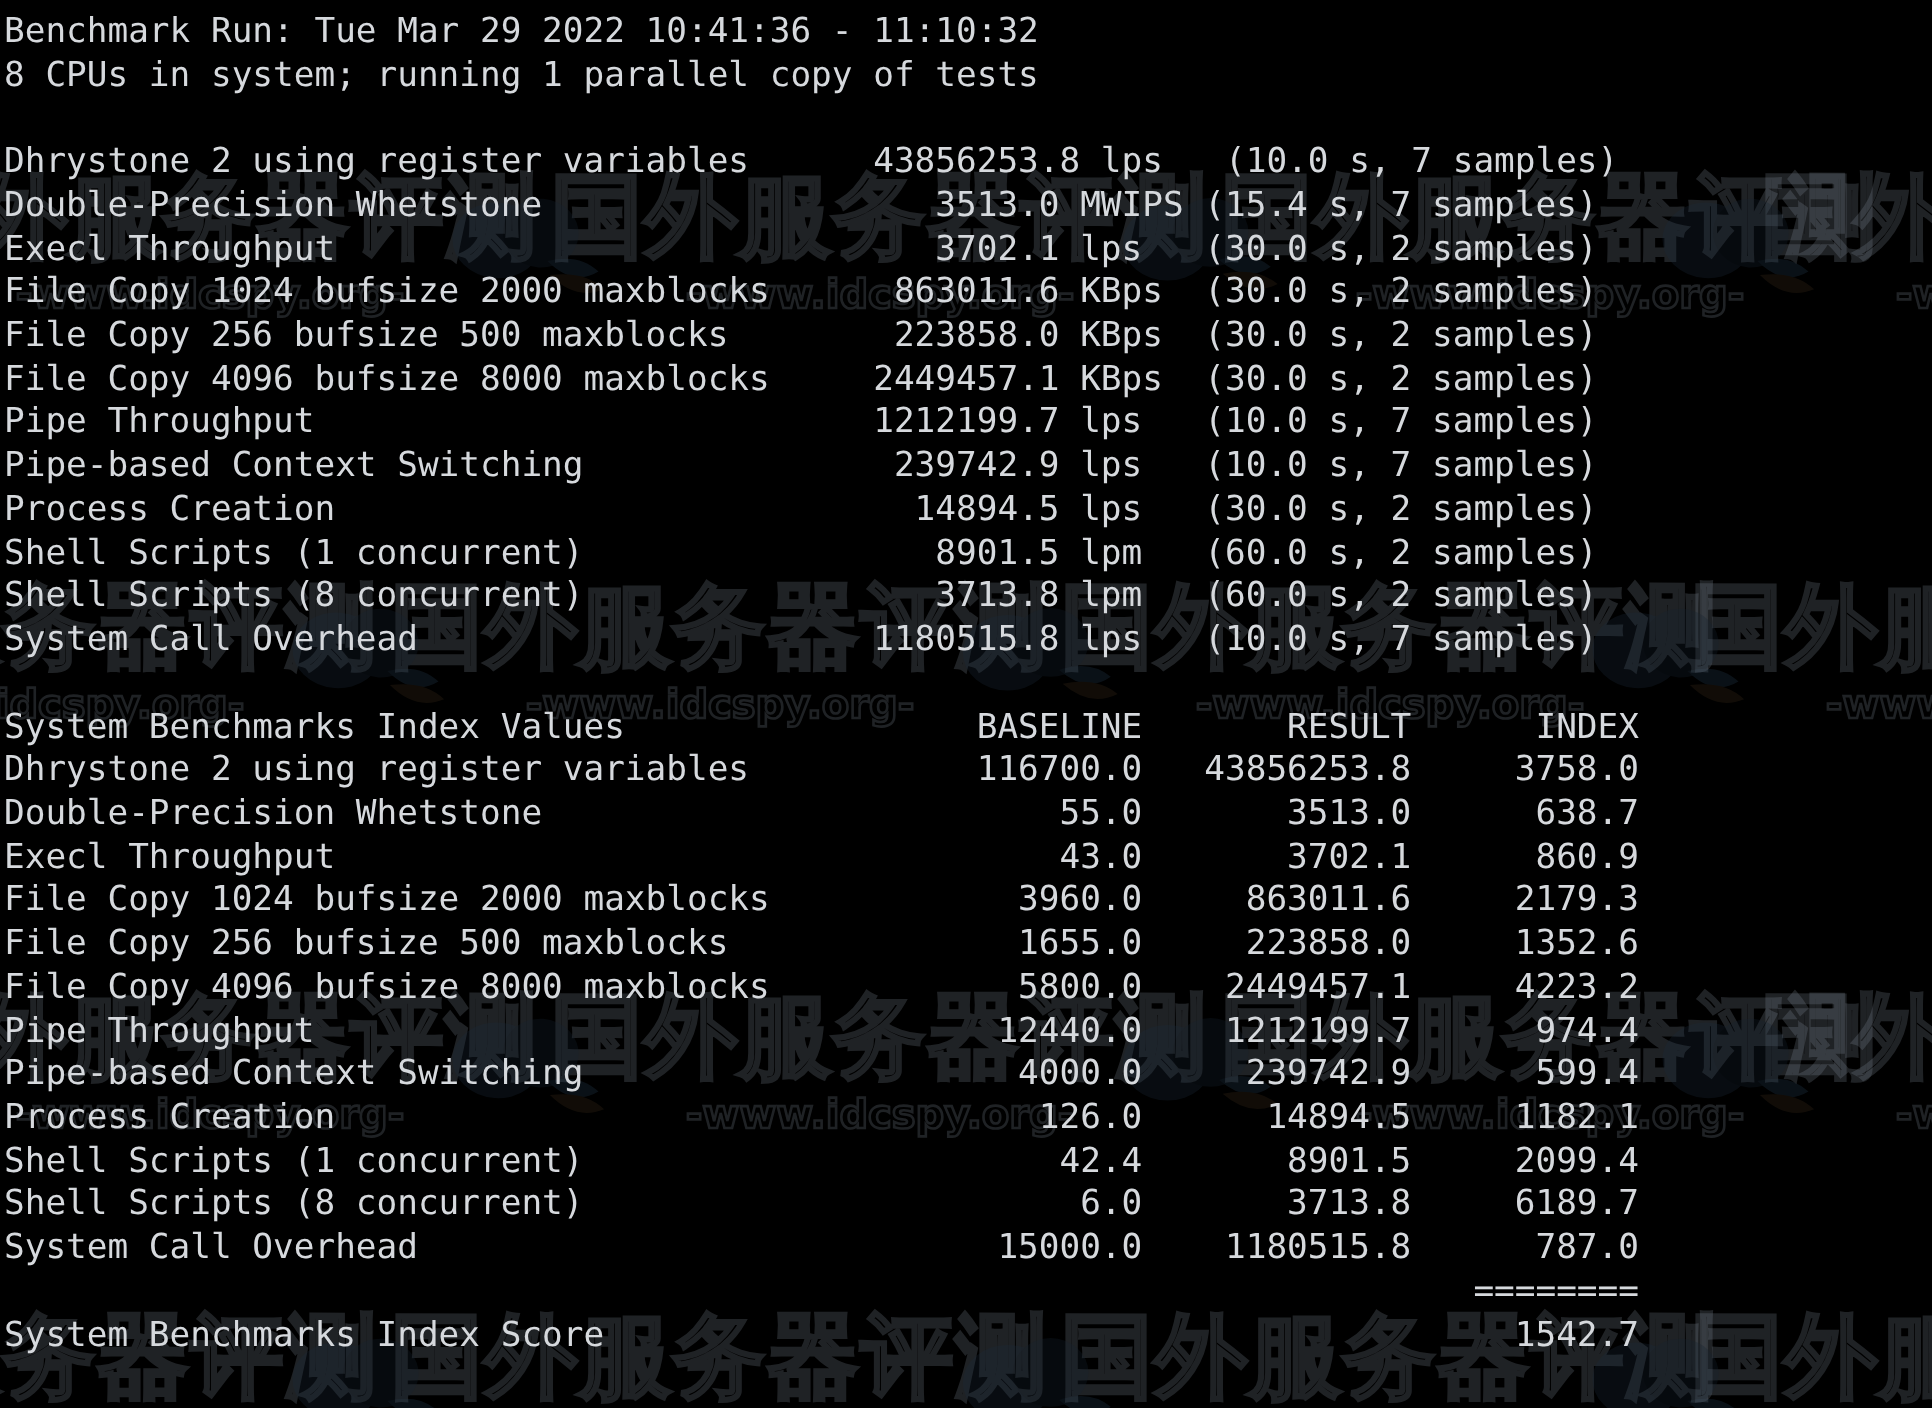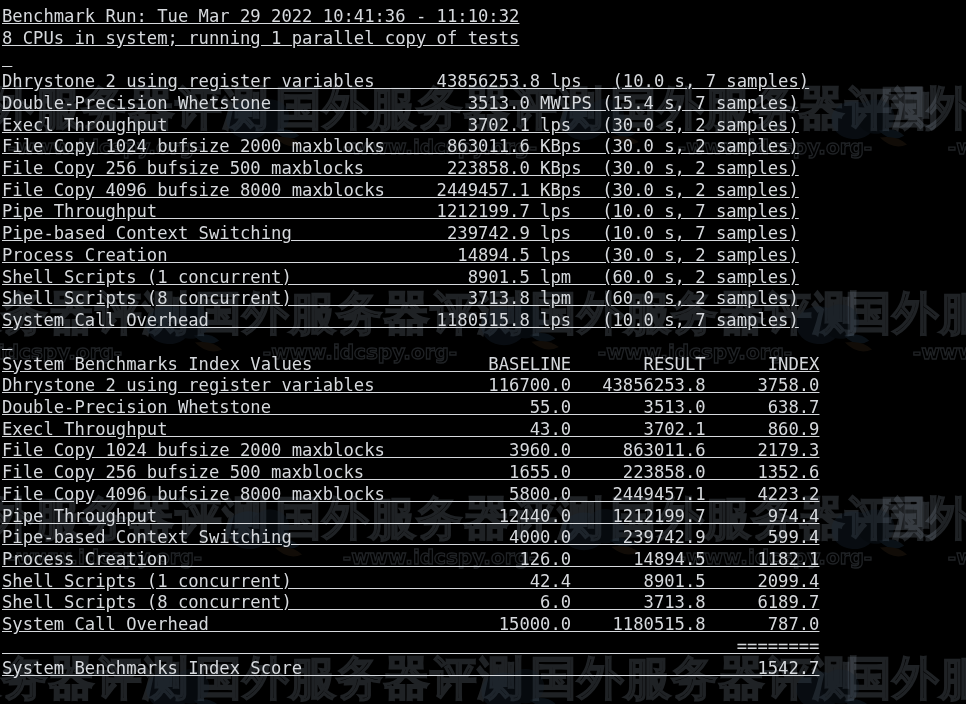--- a/index.html
+++ b/index.html
@@ -63,21 +63,20 @@
   
   #text-layer {
     position: relative;
     z-index: 2;
     padding: 6px 0 0 2px;
     font-size: 17.2px;
     line-height: 21.72px;
     color: #d6d9dd;
     white-space: pre;
     letter-spacing: 0px;
-    text-decoration: underline;
   }
   .line {
     height: 21.72px;
     white-space: pre;
     font-family: "DejaVu Sans Mono", "Liberation Mono", monospace;
   }
   .blank { color: transparent; }
 </style>
 </head>
 <body>

